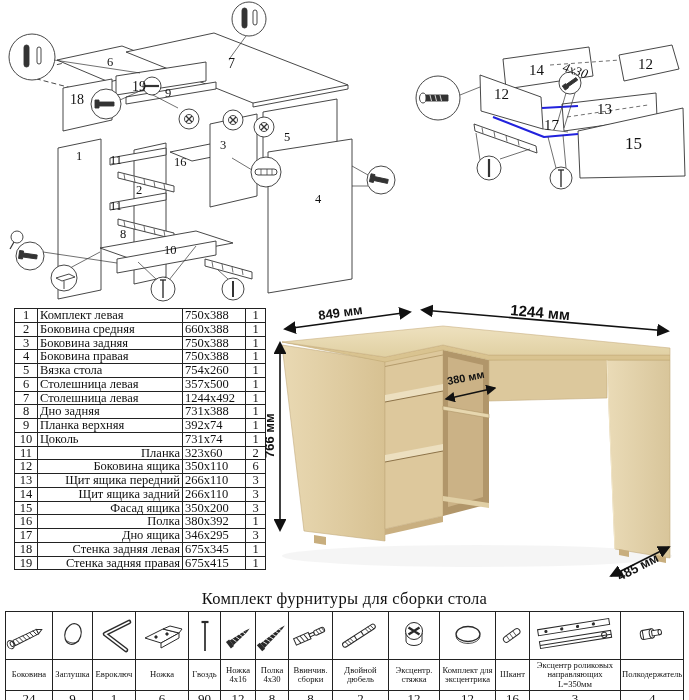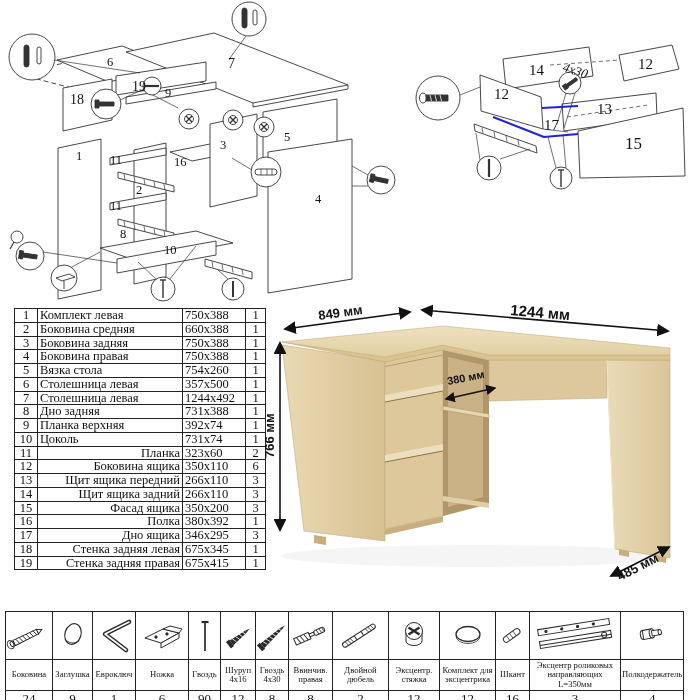--- a/index.html
+++ b/index.html
@@ -377,20 +377,21 @@
       <g stroke="none">
         <text class="dim" font-size="13" transform="translate(57,22) rotate(-8)">849 мм</text>
         <text class="dim" font-size="15" transform="translate(248,17) rotate(5)">1244 мм</text>
         <text class="dim" font-size="13" transform="translate(12,160) rotate(-90)">766 мм</text>
         <text class="dim" font-size="11" transform="translate(186,87) rotate(-11)">380 мм</text>
         <text class="dim" font-size="13" transform="translate(358,283) rotate(-27)">485 мм</text>
       </g>
     </svg>
   </div>
 
+  <div class="hw-title">Комплект фурнитуры для сборки стола</div>
   <table class="hw-table">
     <tbody>
         <tr>
           <td class="hw-icon-cell" style="width: 45px;">
             <svg width="46" height="42" viewBox="0 0 48 42">
               <g transform="translate(5,30) rotate(-26)" stroke="#2a2a2a" fill="#fff">
                 <ellipse cx="0" cy="0" rx="3.5" ry="4.5"></ellipse>
                 <ellipse cx="1.5" cy="0" rx="1.8" ry="2.8" fill="none"></ellipse>
                 <path d="M4,-3 L31,-2.6 L31,2.6 L4,3 Z"></path>
                 <path d="M7,-3 l2,6 M11,-3 l2,6 M15,-3 l2,6 M19,-3 l2,6 M23,-3 l2,6 M27,-3 l2,6" stroke-width="0.9" fill="none"></path>
@@ -516,23 +517,23 @@
               </g>
             </svg>
           </td>
         </tr>
         <tr>
           <td class="hw-label-cell">Боковина</td>
           <td class="hw-label-cell">Заглушка</td>
           <td class="hw-label-cell">Евроключ</td>
           <td class="hw-label-cell">Ножка</td>
           <td class="hw-label-cell">Гвоздь</td>
-          <td class="hw-label-cell">Шуруп 4x16</td>
-          <td class="hw-label-cell">Гвоздь 4x30</td>
-          <td class="hw-label-cell">Ввинчив. правая</td>
+          <td class="hw-label-cell">Ножка 4x16</td>
+          <td class="hw-label-cell">Полка 4x30</td>
+          <td class="hw-label-cell">Ввинчив. сборки</td>
           <td class="hw-label-cell">Двойной дюбель</td>
           <td class="hw-label-cell">Эксцентр. стяжка</td>
           <td class="hw-label-cell">Комплект для эксцентрика</td>
           <td class="hw-label-cell">Шкант</td>
           <td class="hw-label-cell">Эксцентр роликовых направляющих L=350мм</td>
           <td class="hw-label-cell">Полкодержатель</td>
         </tr>
         <tr>
           <td class="hw-qty-cell">24</td>
           <td class="hw-qty-cell">9</td>

